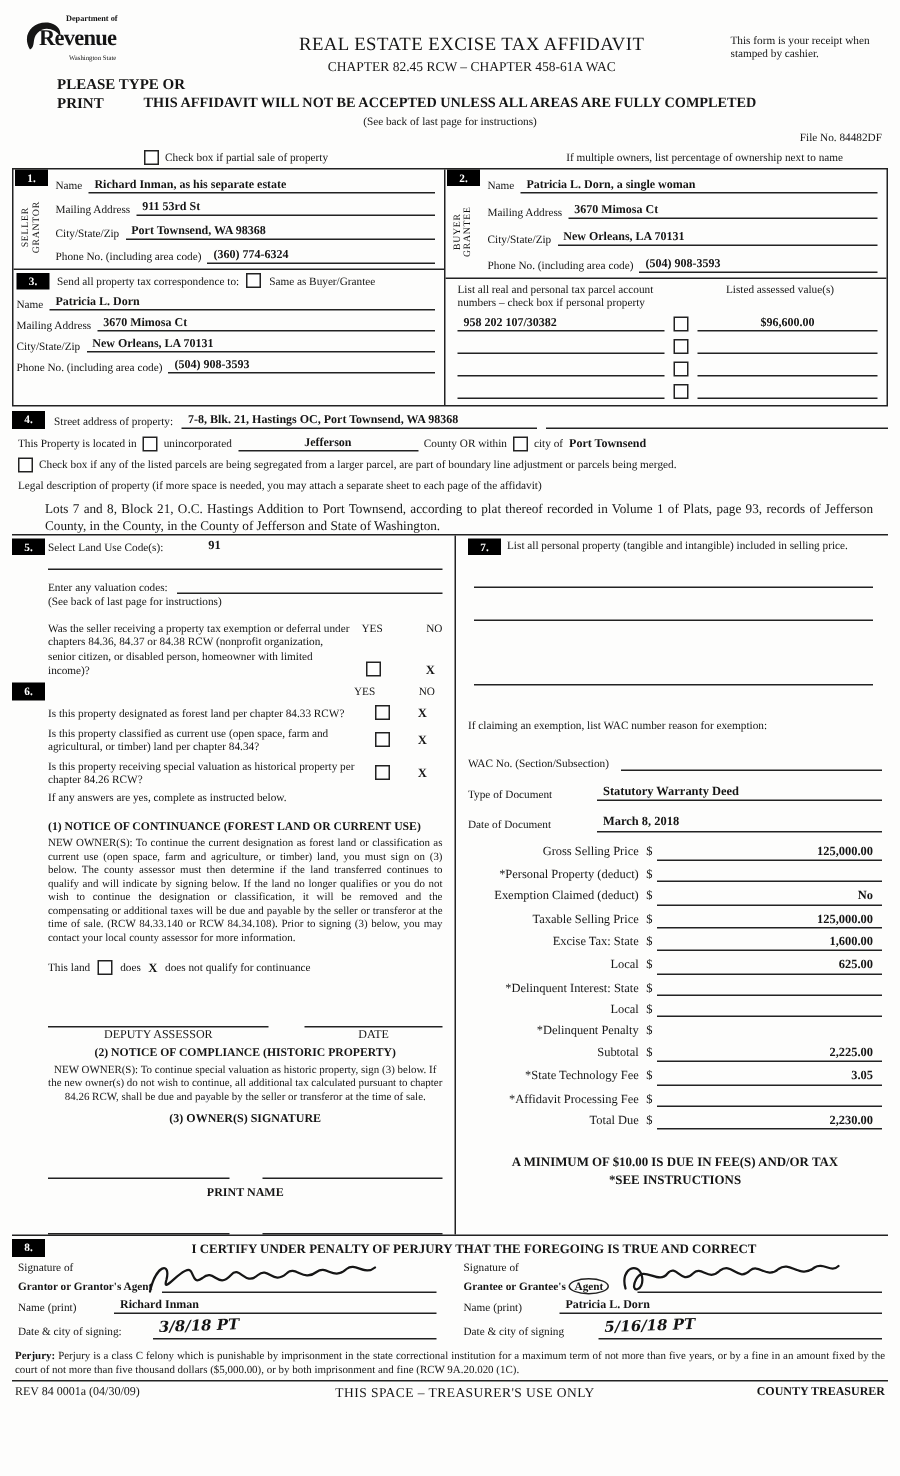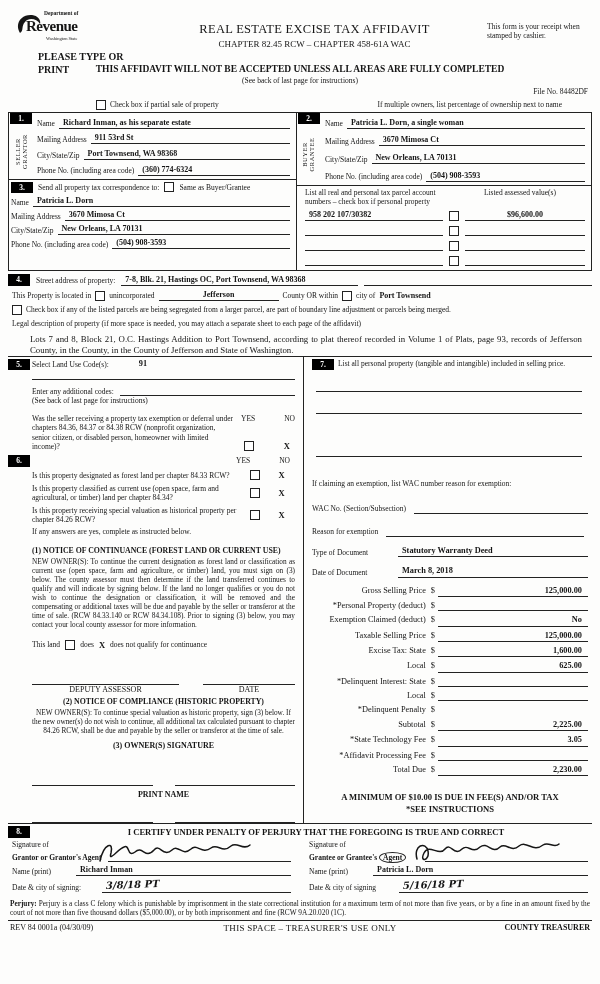--- a/index.html
+++ b/index.html
@@ -309,21 +309,21 @@
 
   <div class="cols">
     <div class="lcol">
       <div class="numcol-abs numbox">5.</div>
       <div class="sec5-head">
         <span>Select Land Use Code(s):</span>
         <span class="b" style="font-size:8.3px;">91</span>
       </div>
       <div class="line-full"></div>
       <div class="addl">
-        <span>Enter any additional codes:</span>
+        <span>Enter any valuation codes:</span>
         <span class="fv"></span>
       </div>
       <div>(See back of last page for instructions)</div>
       <div class="q5">
         <div class="qt">Was the seller receiving a property tax exemption or deferral under chapters 84.36, 84.37 or 84.38 RCW (nonprofit organization, senior citizen, or disabled person, homeowner with limited income)?</div>
         <div class="yn">
           <div class="yn-head">
             <span>YES</span>
             <span>NO</span>
           </div>
@@ -395,24 +395,20 @@
       <div class="sec7-head">
         <span class="numbox">7.</span>
         <span style="flex:1;">List all personal property (tangible and intangible) included in selling price.</span>
       </div>
       <div class="blankline"></div>
       <div class="blankline"></div>
       <div class="blankline" style="margin-top:30px;"></div>
       <div class="exempt-lbl">If claiming an exemption, list WAC number reason for exemption:</div>
       <div class="wac-row">
         <span>WAC No. (Section/Subsection)</span>
-        <span class="fv"></span>
-      </div>
-      <div class="wac-row" style="margin-top:12px;">
-        <span>Reason for exemption</span>
         <span class="fv"></span>
       </div>
       <div class="doc-row">
         <span class="lbl">Type of Document</span>
         <span class="fv">Statutory Warranty Deed</span>
       </div>
       <div class="doc-row">
         <span class="lbl">Date of Document</span>
         <span class="fv">March 8, 2018</span>
       </div>

